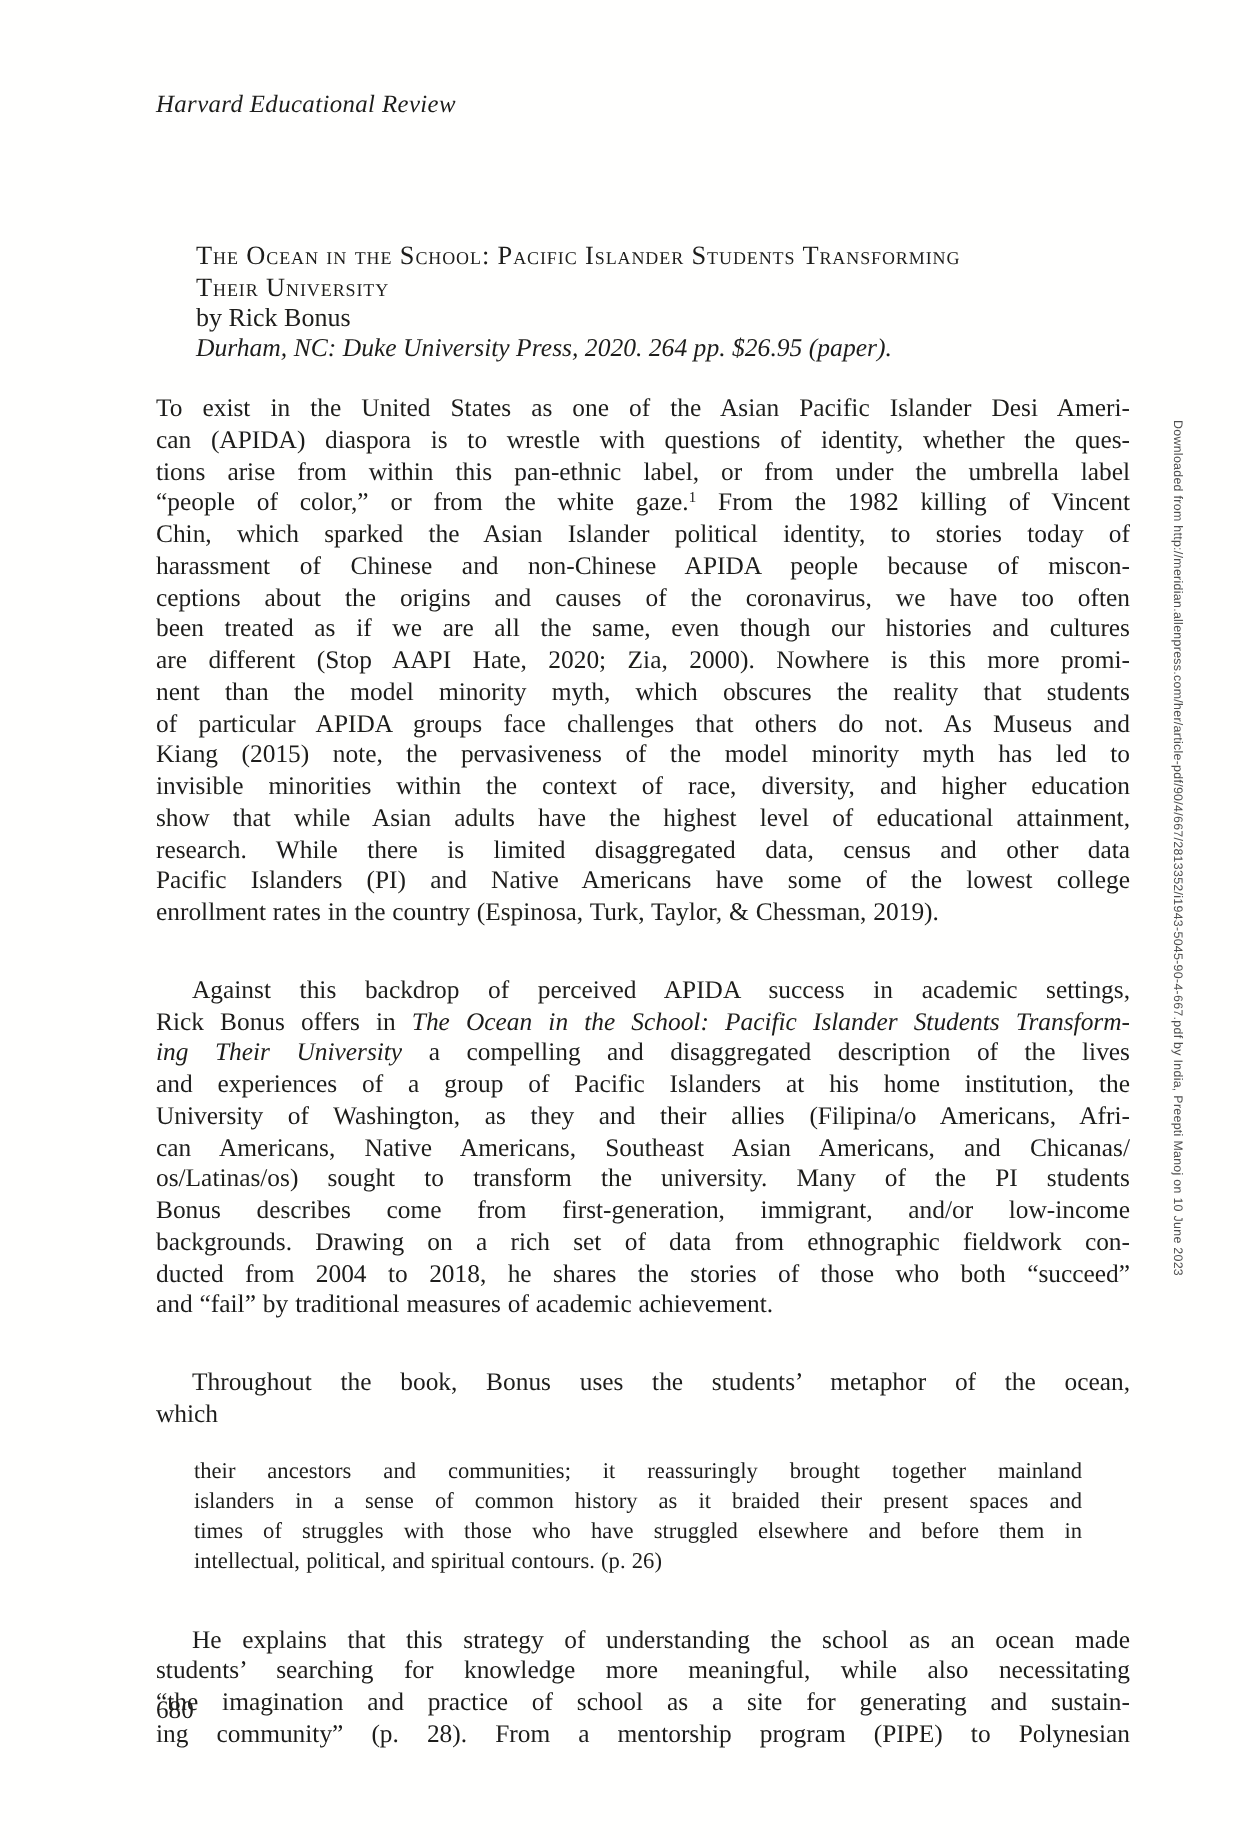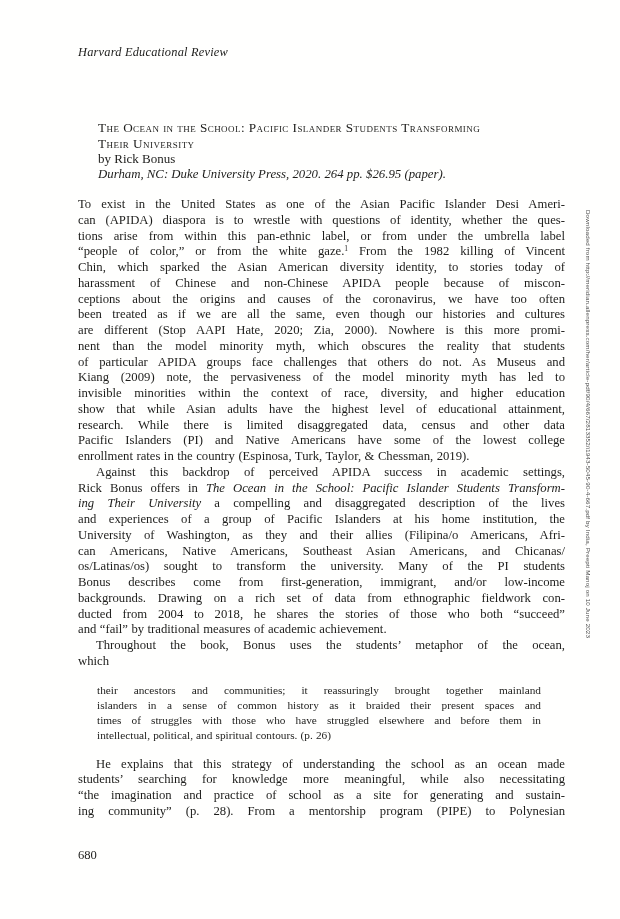--- a/index.html
+++ b/index.html
@@ -40,21 +40,21 @@
     left: 78px;
     top: 197px;
     width: 487px;
     font-size: 12.7px;
     line-height: 15.75px;
     word-spacing: 0.3px;
   }
   .para { margin: 0; }
   .tline { text-align: justify; text-align-last: justify; white-space: normal; }
   .tline.tlast { text-align-last: left; }
-  .tline.indent { text-indent: 18px; }
+  .tline.indent { text-indent: 18px; margin-top: 23px; }
   .it { font-style: italic; }
   sup {
     font-size: 7.5px;
     line-height: 0;
     vertical-align: baseline;
     position: relative;
     top: -4.5px;
   }
   .quote {
     margin: 13px 24px 13px 19px;
@@ -92,28 +92,28 @@
     <div class="byline">by Rick Bonus</div>
     <div class="imprint">Durham, NC: Duke University Press, 2020. 264 pp. $26.95 (paper).</div>
   </div>
 
   <div class="body-col">
       <div class="para">
         <div class="tline"><span>To exist in the United States as one of the Asian Pacific Islander Desi Ameri-</span></div>
         <div class="tline"><span>can (APIDA) diaspora is to wrestle with questions of identity, whether the ques-</span></div>
         <div class="tline"><span>tions arise from within this pan-ethnic label, or from under the umbrella label</span></div>
         <div class="tline"><span>“people of color,” or from the white gaze.</span><sup>1</sup><span> From the 1982 killing of Vincent</span></div>
-        <div class="tline"><span>Chin, which sparked the Asian American diversity identity, to stories today of</span></div>
+        <div class="tline"><span>Chin, which sparked the Asian Islander political identity, to stories today of</span></div>
         <div class="tline"><span>harassment of Chinese and non-Chinese APIDA people because of miscon-</span></div>
         <div class="tline"><span>ceptions about the origins and causes of the coronavirus, we have too often</span></div>
         <div class="tline"><span>been treated as if we are all the same, even though our histories and cultures</span></div>
         <div class="tline"><span>are different (Stop AAPI Hate, 2020; Zia, 2000). Nowhere is this more promi-</span></div>
         <div class="tline"><span>nent than the model minority myth, which obscures the reality that students</span></div>
         <div class="tline"><span>of particular APIDA groups face challenges that others do not. As Museus and</span></div>
-        <div class="tline"><span>Kiang (2009) note, the pervasiveness of the model minority myth has led to</span></div>
+        <div class="tline"><span>Kiang (2015) note, the pervasiveness of the model minority myth has led to</span></div>
         <div class="tline"><span>invisible minorities within the context of race, diversity, and higher education</span></div>
         <div class="tline"><span>show that while Asian adults have the highest level of educational attainment,</span></div>
         <div class="tline"><span>research. While there is limited disaggregated data, census and other data</span></div>
         <div class="tline"><span>Pacific Islanders (PI) and Native Americans have some of the lowest college</span></div>
         <div class="tline tlast"><span>enrollment rates in the country (Espinosa, Turk, Taylor, &amp; Chessman, 2019).</span></div>
       </div>
       <div class="para">
         <div class="tline indent"><span>Against this backdrop of perceived APIDA success in academic settings,</span></div>
         <div class="tline"><span>Rick Bonus offers in </span><span class="it">The Ocean in the School: Pacific Islander Students Transform-</span></div>
         <div class="tline"><span class="it">ing Their University</span><span> a compelling and disaggregated description of the lives</span></div>

